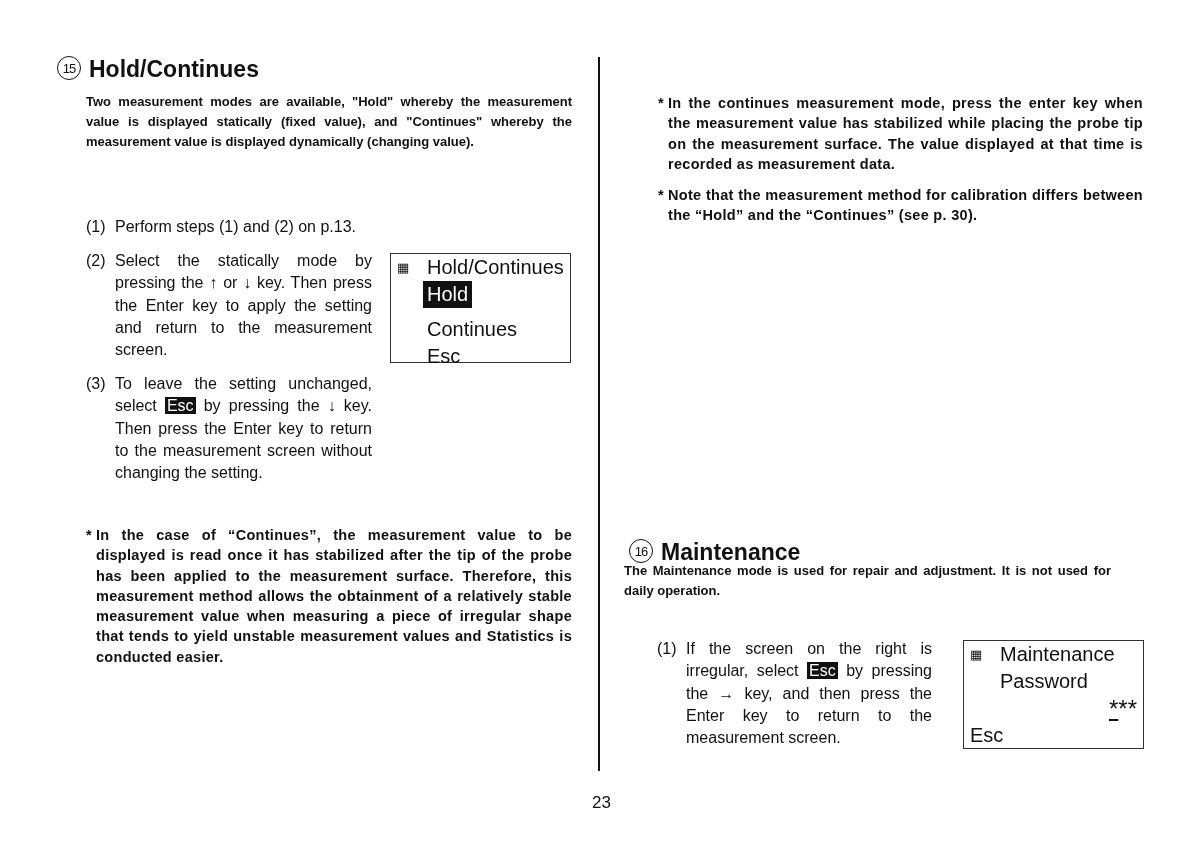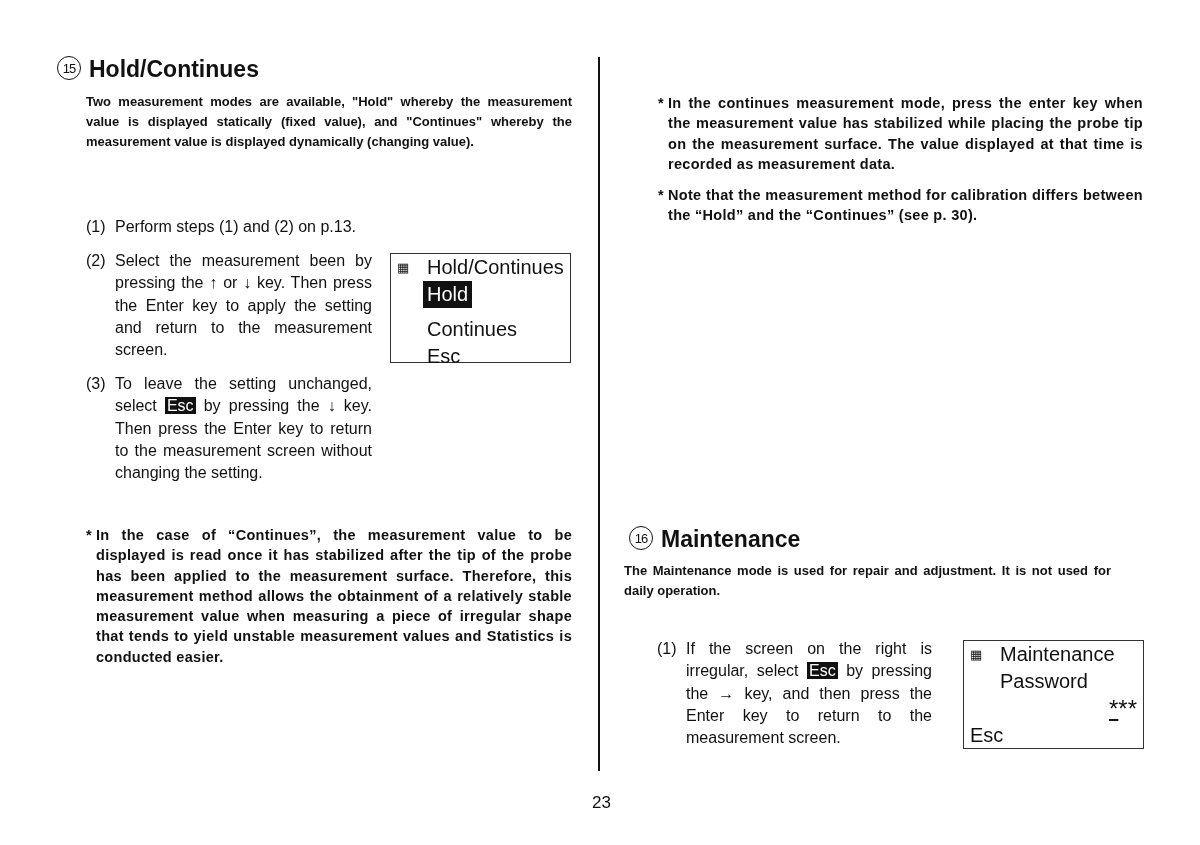--- a/index.html
+++ b/index.html
@@ -30,21 +30,21 @@
 
 <div class="abs lead" style="left:86px;top:92px;width:486px;">Two measurement modes are available, "Hold" whereby the measurement value is displayed statically (fixed value), and "Continues" whereby the measurement value is displayed dynamically (changing value).</div>
 
 <div class="abs step" style="left:86px;top:216px;width:290px;">
   <span class="num">(1)</span>
   <span class="txt">Perform steps (1) and (2) on p.13.</span>
 </div>
 
 <div class="abs step" style="left:86px;top:250px;width:286px;">
   <span class="num">(2)</span>
-  <span class="txt"><span>Select the measurement been by pressing the </span><span>↑</span><span> or </span><span>↓</span><span> key. Then press the Enter key to apply the setting and return to the measurement screen.</span></span>
+  <span class="txt"><span>Select the statically mode by pressing the </span><span>↑</span><span> or </span><span>↓</span><span> key. Then press the Enter key to apply the setting and return to the measurement screen.</span></span>
 </div>
 
 <div class="abs lcd" style="left:390px;top:253px;width:181px;height:110px;">
   <div class="row">
       <span class="ic">▦</span>
       <span>Hold/Continues</span>
     </div>
   <div class="row" style="padding-left:30px;">
       <span class="sel">Hold</span>
     </div>
@@ -70,21 +70,21 @@
 
 <div class="abs note" style="left:658px;top:93px;width:485px;">
   <span class="ast">*</span>
     <span>In the continues measurement mode, press the enter key when the measurement value has stabilized while placing the probe tip on the measurement surface. The value displayed at that time is recorded as measurement data.</span>
 </div>
 <div class="abs note" style="left:658px;top:185px;width:485px;">
   <span class="ast">*</span>
     <span>Note that the measurement method for calibration differs between the “Hold” and the “Continues” (see p. 30).</span>
 </div>
 
-<div class="abs h-title" style="left:629px;top:526px;">
+<div class="abs h-title" style="left:629px;top:539px;">
   <span class="circ">16</span>
   <span>Maintenance</span>
 </div>
 
 <div class="abs lead" style="left:624px;top:561px;width:487px;">The Maintenance mode is used for repair and adjustment. It is not used for daily operation.</div>
 
 <div class="abs step" style="left:657px;top:638px;width:275px;">
   <span class="num">(1)</span>
   <span class="txt"><span>If the screen on the right is irregular, select </span><span class="inv">Esc</span><span> by pressing the </span><span>→</span><span> key, and then press the Enter key to return to the measurement screen.</span></span>
 </div>

